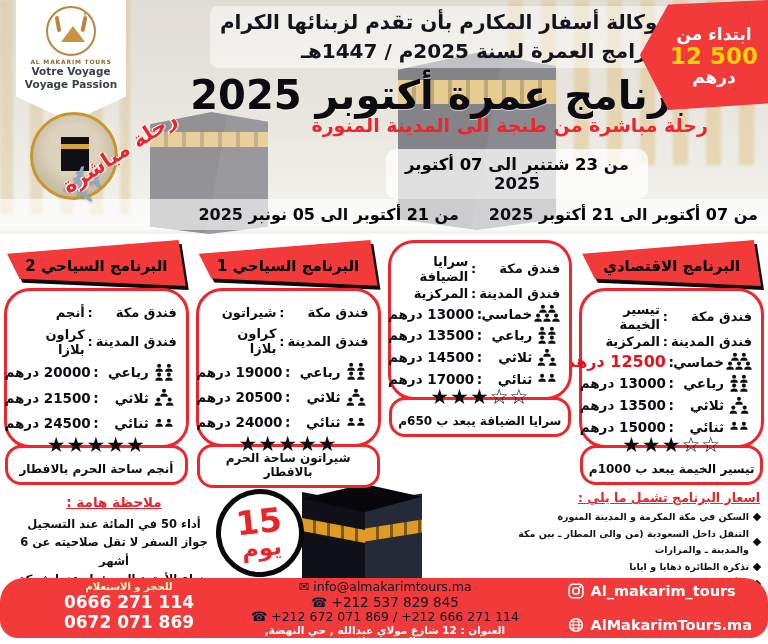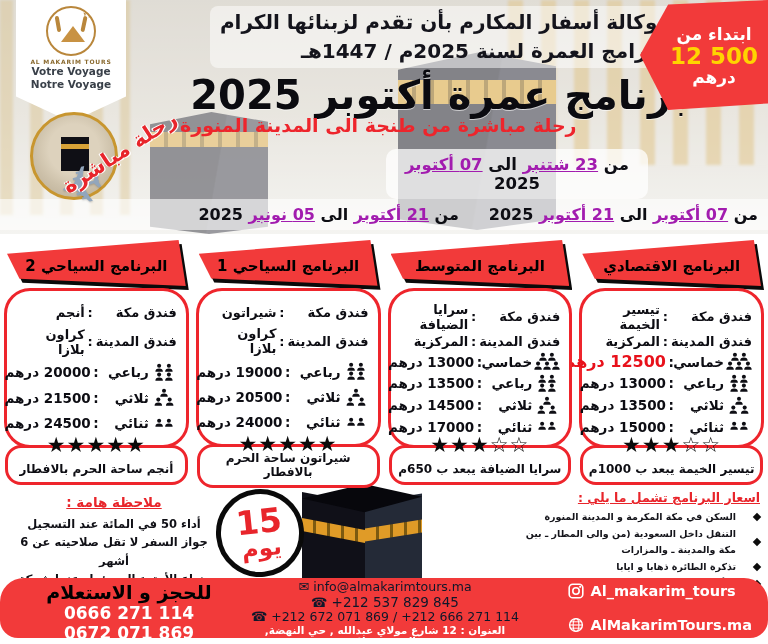--- a/index.html
+++ b/index.html
@@ -23,27 +23,27 @@
         background:repeating-linear-gradient(90deg,#d7a237 0 14px,#8a6312 14px 18px);}
   .kb-small{left:150px; top:112px; width:118px; height:122px; opacity:.85;}
   .hero::after{content:''; position:absolute; inset:0; background:rgba(255,255,255,.44);}
 
   
   .h-lines{position:absolute; left:210px; right:22px; top:6px; z-index:5; text-align:center; direction:rtl;
         background:rgba(255,255,255,.5); border-radius:8px; padding:2px 6px;}
   .h-line{font-size:20px; font-weight:bold; color:#14141c; line-height:1.45;}
   .main-title{position:absolute; left:140px; right:30px; top:72px; z-index:5; text-align:center; direction:rtl;
         font-size:40px; font-weight:bold; color:#0b0b10; text-shadow:0 1px 0 rgba(255,255,255,.6);}
-  .subtitle{position:absolute; left:180px; right:60px; top:114px; z-index:5; text-align:left; direction:rtl;
+  .subtitle{position:absolute; left:180px; right:60px; top:114px; z-index:5; text-align:right; direction:rtl;
         font-size:19px; font-weight:bold; color:var(--accent_red);}
   .date-pill{position:absolute; left:386px; top:149px; width:262px; z-index:5; text-align:center; direction:rtl;
         background:rgba(255,255,255,.74); border-radius:10px; padding:6px 6px; font-size:16.5px; font-weight:bold; color:var(--ink);}
   .date-line2{position:absolute; left:0; right:0; top:199px; z-index:5; direction:rtl; display:flex; gap:30px;
         background:rgba(255,255,255,.6); padding:6px 10px 6px 170px; font-size:16px; font-weight:bold; color:var(--ink);}
-  .dred{color:#a21caf;text-decoration:underline;}
+  .dred{color:#000000;}
 
   
   .start-ribbon{position:absolute; top:0; right:0; width:128px; height:110px; z-index:6;
         background:var(--band_red); clip-path:polygon(100% 0,22% 4%,0 50%,22% 100%,100% 94%);
         display:flex; flex-direction:column; align-items:center; justify-content:center; padding-left:20px;}
   .sr-1{color:#fff; font-size:17px; font-weight:bold;}
   .sr-2{color:var(--yellow); font-size:23px; font-weight:bold; line-height:1.05;}
   .sr-3{color:#fff; font-size:17px; font-weight:bold; line-height:1;}
 
   
@@ -104,27 +104,27 @@
   .kaaba{position:absolute; left:302px; top:484px; width:120px; height:104px; z-index:1;}
   .k-topface{position:absolute; left:0; top:0; width:120px; height:32px; background:#07070c;
         clip-path:polygon(0 45%,52% 0,100% 40%,52% 88%);}
   .k-left{position:absolute; left:0; top:14px; width:63px; height:90px; background:#101018; transform:skewY(11deg);}
   .k-right{position:absolute; left:63px; top:14px; width:57px; height:90px; background:#242a37; transform:skewY(-9deg);}
   .k-band{position:absolute; left:0; top:26px; width:100%; height:13px;
         background:repeating-linear-gradient(90deg,#e09b27 0 11px,#7d5a10 11px 14px);}
 
   .includes{position:absolute; right:8px; top:490px; width:252px; z-index:2; direction:rtl; text-align:right;}
   .inc-title{color:#e8252b; font-size:12.5px; font-weight:bold; text-decoration:underline; margin-bottom:4px;}
-  .inc-item{font-size:9.5px; font-weight:bold; color:#14141a; line-height:1.75; display:flex; gap:18px; align-items:center;}
+  .inc-item{font-size:9.5px; font-weight:bold; color:#14141a; line-height:1.75; display:flex; gap:5px; align-items:center;}
   .bullet{width:6px; height:6px; background:#0c0c0c; transform:rotate(45deg); flex:0 0 auto;}
 
   .band{position:absolute; left:0; right:0; top:578px; height:60px; background:var(--band_red);
         border-radius:24px 24px 18px 18px; z-index:2;}
   .booking{position:absolute; left:18px; top:3px; width:222px; text-align:center; direction:rtl;}
-  .booking-title{color:#000000; font-size:19px; font-weight:bold;}
+  .booking-title{color:#fef9c3; font-size:10px; font-weight:bold;}
   .booking-phone{color:#fff; font-size:17px; font-weight:bold; line-height:1.18; direction:ltr;}
   .contact{position:absolute; left:248px; top:2px; width:274px; text-align:center; line-height:1.12;}
   .c-line{font-weight:normal; color:#0f172a; white-space:nowrap;}
   .c-email{font-size:12.5px;}
   .c-land{font-size:13.5px;}
   .c-mob{font-size:12.5px;}
   .c-addr{color:#fff; font-size:10.5px; font-weight:bold; direction:rtl;}
   .c-ico{font-size:13px;}
   .social{position:absolute; right:16px; top:5px; direction:ltr; display:flex; flex-direction:column; gap:17px;}
   .so-row{display:flex; align-items:center; gap:7px; color:#fff; font-size:14.5px; font-weight:bold; line-height:1.15;}
@@ -195,21 +195,21 @@
 
   <div class="logo-badge">
     <div class="logo-circle">
       <span class="lc-plane">✈</span>
       <div class="lc-palm"></div>
       <div class="lc-palm lc-palm2"></div>
       <div class="lc-pyr"></div>
     </div>
     <div class="logo-brand">AL MAKARIM TOURS</div>
     <div class="logo-tag">Votre Voyage</div>
-    <div class="logo-tag">Notre Voyage</div>
+    <div class="logo-tag">Voyage Passion</div>
   </div>
 
   <div class="photo-circle">
     <div class="pc-kaaba">
         <div class="pc-band"></div>
       </div>
   </div>
   <div class="plane-glyph">✈</div>
   <div class="direct-stamp">رحلة مباشرة</div>
 
@@ -272,24 +272,20 @@
           <span>ثنائي</span>
             <span>:</span>
             <span class="val">15000 درهم</span>
         </div>
       </div>
       <div class="stars">★★★☆☆</div>
       <div class="pnote">تيسير الخيمة يبعد ب 1000م</div>
     </div>
 
     <div class="prog">
-      <div class="rib">
-        <div class="rib-shadow"></div>
-        <div class="rib-face">البرنامج المتوسط</div>
-      </div>
       <div class="card">
         <div class="hrow">
             <span>فندق مكة</span>
             <span>:</span>
             <span>سرايا الضيافة</span>
           </div>
         <div class="hrow">
             <span>فندق المدينة</span>
             <span>:</span>
             <span>المركزية</span>

